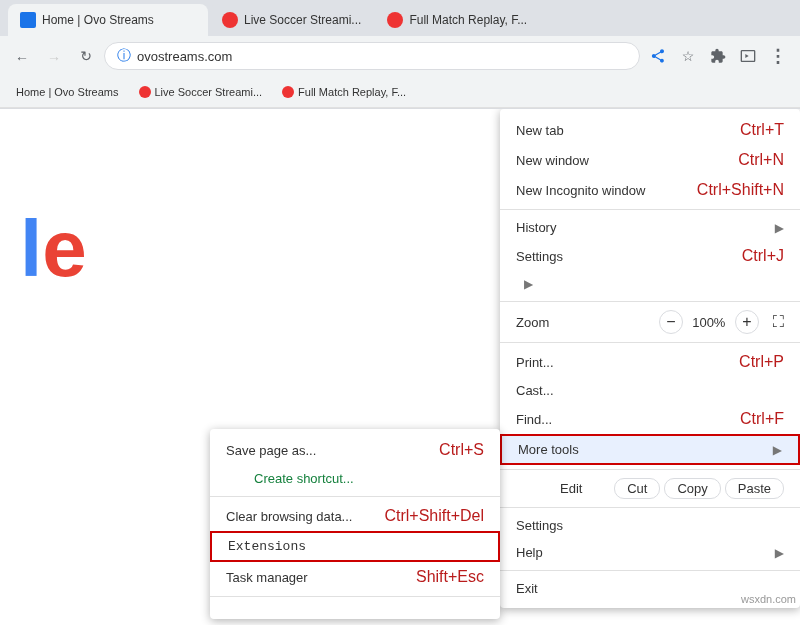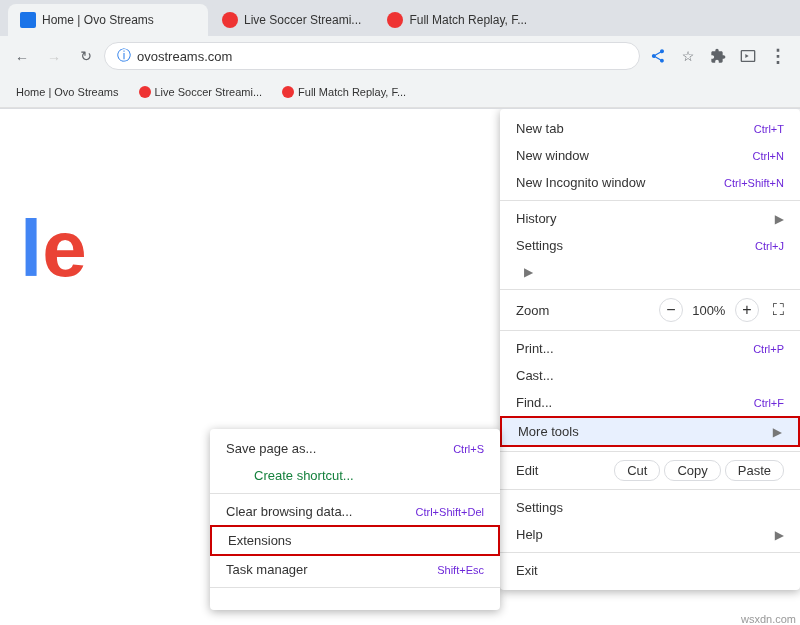--- a/index.html
+++ b/index.html
@@ -171,21 +171,21 @@
       align-items: center;
       justify-content: space-between;
       padding: 6px 16px;
       cursor: pointer;
       color: #333;
       font-size: 13px;
       position: relative;
     }
 
     .menu-item-label { flex: 1; }
-    .menu-item-shortcut { color: #6d28d9; font-size: 11px; margin-left: 20px; }
+    .menu-item-shortcut { color: #b91c1c; font-size: 16px; margin-left: 20px; }
     .menu-item-arrow { color: #777; font-size: 12px; margin-left: 8px; }
 
     .menu-divider {
       height: 1px;
       background: #e0e0e0;
       margin: 4px 0;
     }
 
     
     .zoom-row {
@@ -220,21 +220,21 @@
       font-size: 16px;
     }
 
     
     .edit-row {
       display: flex;
       align-items: center;
       padding: 4px 16px;
       gap: 0;
     }
-    .edit-label { flex: 1; font-size: 13px; color: #333; }
+    .edit-label { flex: 1; font-size: 13px; color: #333; margin-left: 44px; }
     .edit-btns {
       display: flex;
       gap: 4px;
     }
     .edit-btn {
       padding: 2px 12px;
       border: 1px solid #dadce0;
       border-radius: 10px;
       background: #fff;
       font-size: 13px;
@@ -251,31 +251,32 @@
       background: #fff;
       border-radius: 4px;
       box-shadow: 0 2px 10px rgba(0,0,0,0.3);
       padding: 6px 0;
       z-index: 101;
     }
 
     .submenu-item-extensions {
       border: 2px solid #e00;
       border-radius: 0;
+      font-family: Liberation Mono, monospace;
     }
 
     
     .menu-item.more-tools-highlighted {
       background: #e8f0fe;
     }
 
     
     .watermark {
       position: absolute;
-      bottom: 0;
+      bottom: 20px;
       right: 4px;
       font-size: 11px;
       color: #999;
       z-index: 200;
     }
   </style>
 </head>
 <body>
 
 <div class="browser-chrome">

